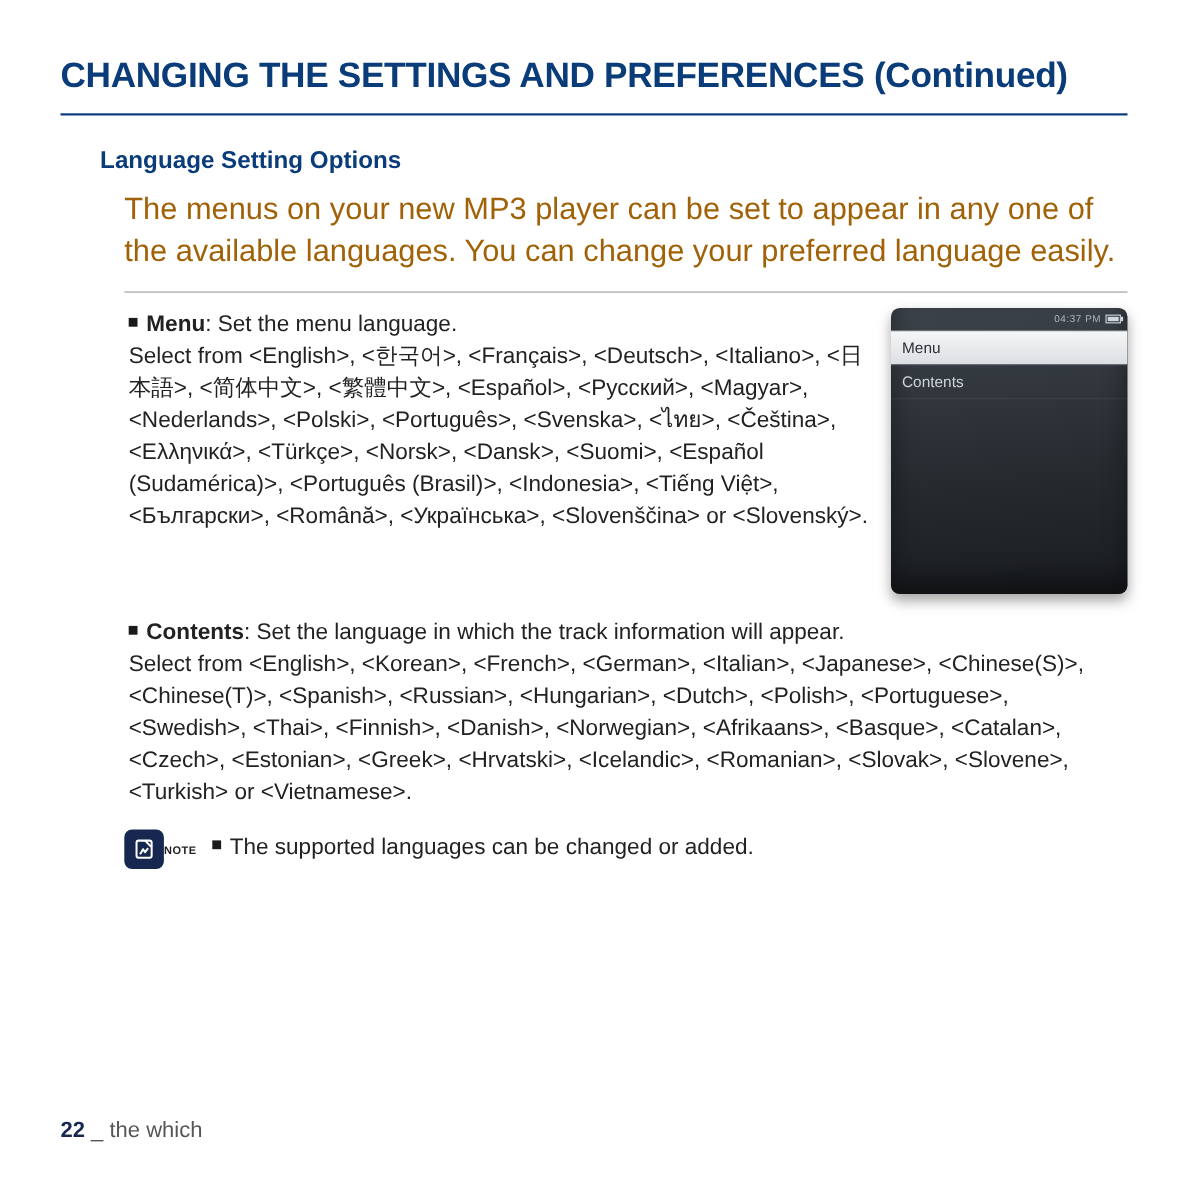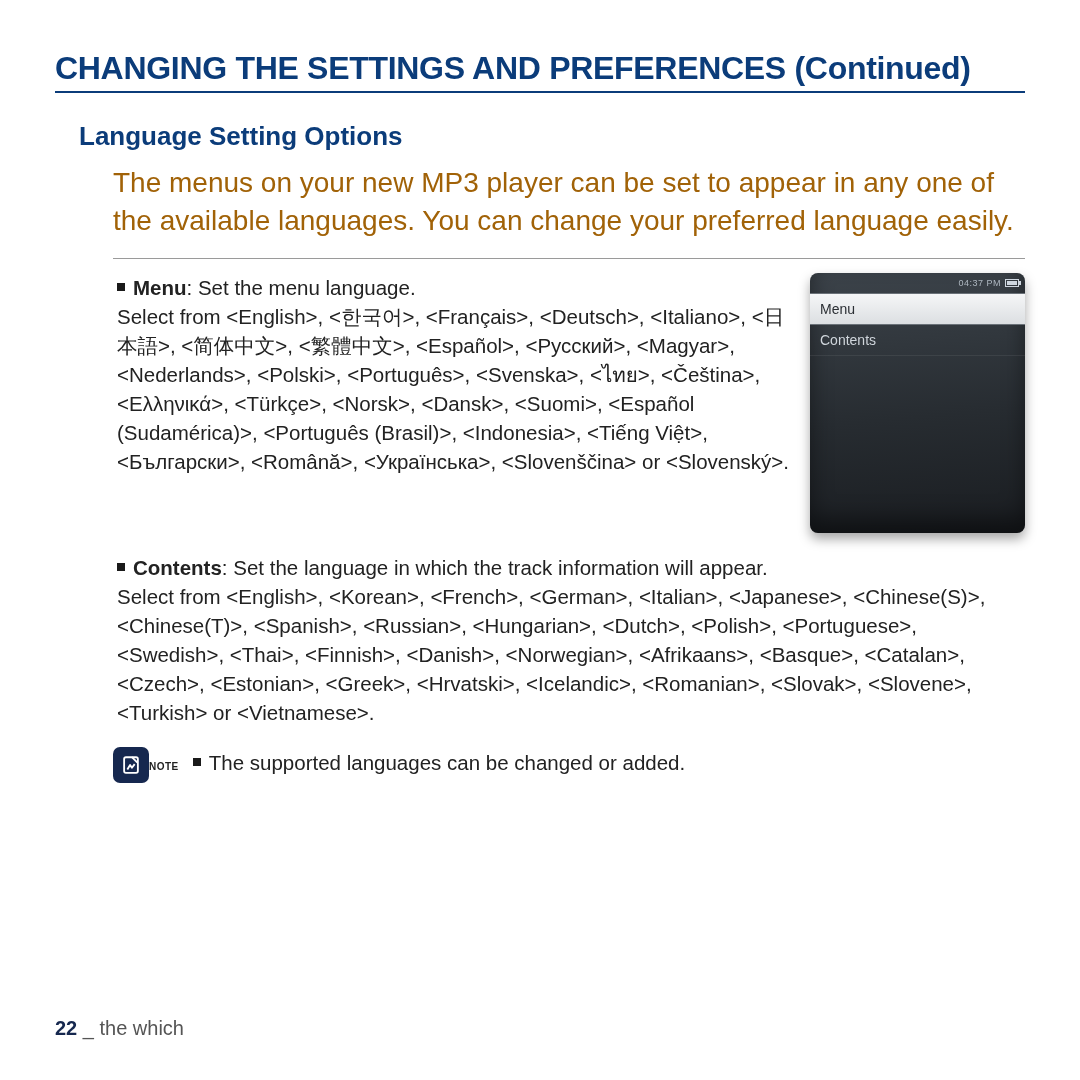--- a/index.html
+++ b/index.html
@@ -9,29 +9,29 @@
       background: #ffffff;
       font-family: Arial, Helvetica, sans-serif;
       padding: 50px 55px 40px 55px;
       position: relative;
     }
     .page-title {
       color: #0b3c7a;
       font-size: 32px;
       font-weight: bold;
       border-bottom: 2px solid #0b3c7a;
-      padding-bottom: 4px;
+      padding-bottom: 16px;
       margin-bottom: 28px;
       letter-spacing: -0.3px;
     }
     .section-title {
       color: #0b3c7a;
-      font-size: 26px;
-      font-weight: bold;
-      margin-left: 24px;
+      font-size: 22px;
+      font-weight: bold;
+      margin-left: 36px;
       margin-bottom: 12px;
     }
     .intro {
       color: #a16207;
       font-size: 28px;
       line-height: 1.35;
       margin-left: 58px;
       margin-right: 0;
       margin-bottom: 18px;
     }

